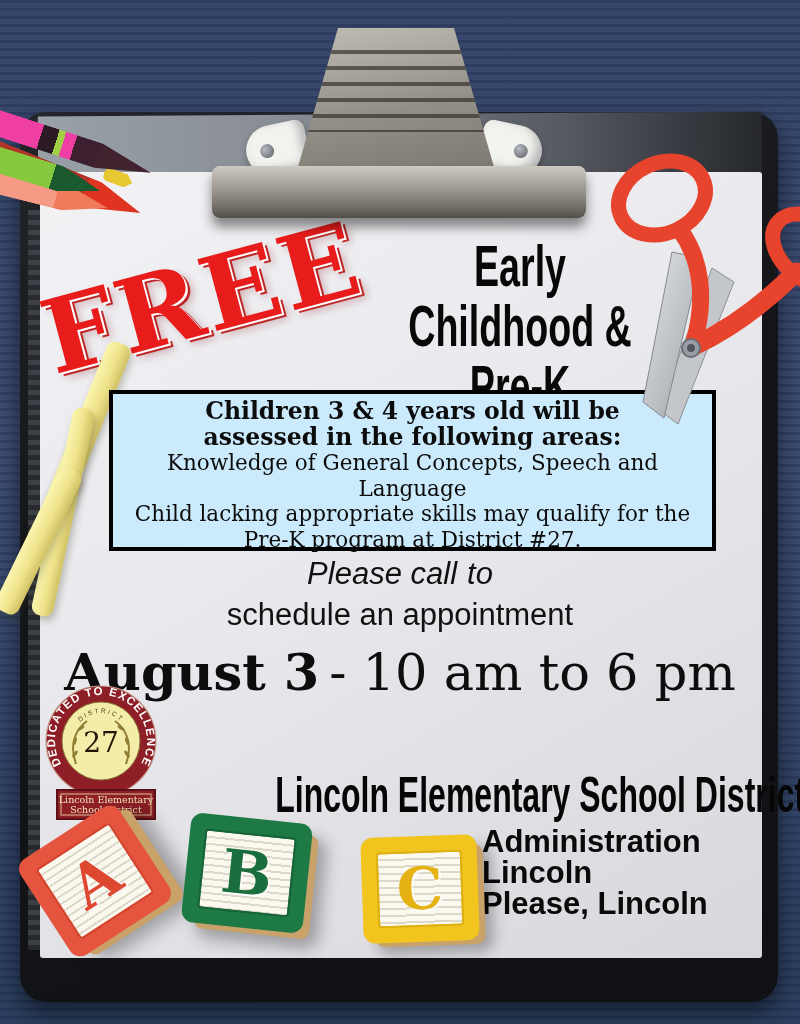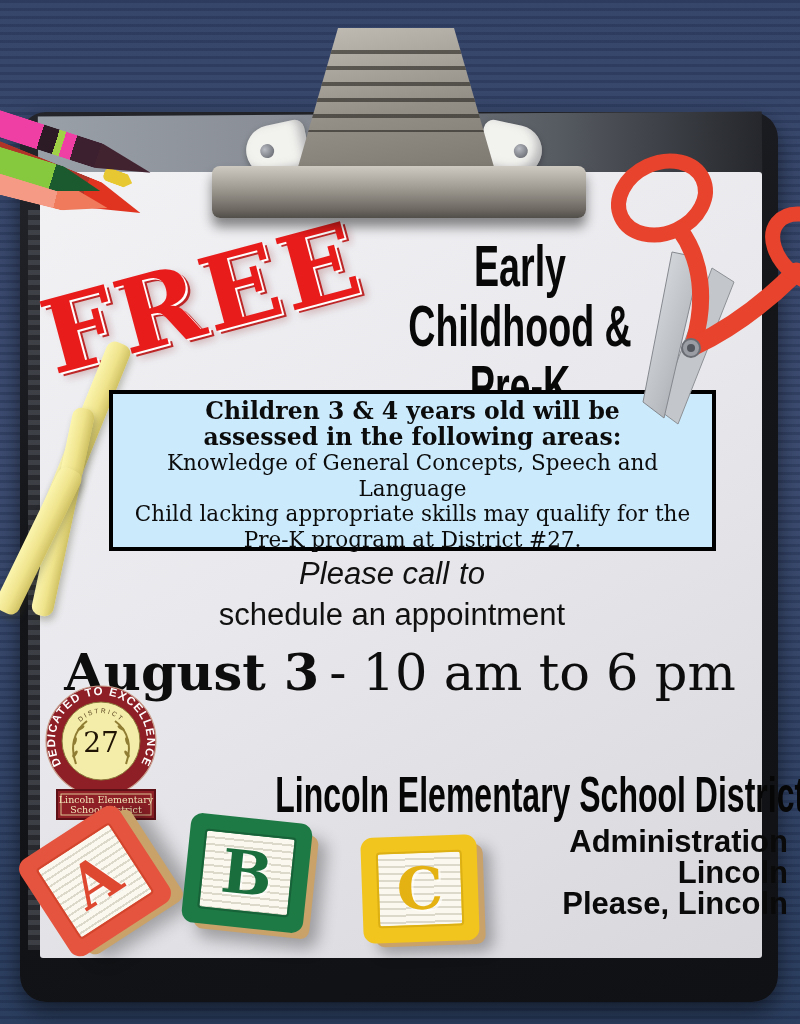--- a/index.html
+++ b/index.html
@@ -36,37 +36,37 @@
   .chalk2{left:52px;top:406px;width:22px;height:212px;transform:rotate(12deg);}
   .chalk3{left:26px;top:462px;width:25px;height:158px;transform:rotate(26deg);}
 
   
   .info-box{position:absolute;left:109px;top:390px;width:599px;height:149px;border:4px solid #000;
     background:#cbeafc;text-align:center;font-family:"DejaVu Serif",serif;color:#0c0c0c;padding-top:4px;}
   .info-bold{font-weight:bold;font-size:23.5px;line-height:26px;}
   .info-body{font-size:21.5px;line-height:25.5px;}
 
   
-  .call{position:absolute;left:52px;top:556px;width:680px;text-align:center;color:#111;}
+  .call{position:absolute;left:60px;top:556px;width:680px;text-align:center;color:#111;}
   .call-line1{display:flex;justify-content:center;align-items:baseline;gap:10px;}
   .call-it{font-style:italic;font-size:31px;}
   .call-phone{font-weight:bold;font-size:42px;color:#e6231d;letter-spacing:1px;}
   .call-line2{font-size:31px;margin-top:5px;}
 
   
   .sched{position:absolute;left:60px;top:642px;width:680px;text-align:center;
     font-family:"DejaVu Serif",serif;font-size:51px;color:#0d0d0d;}
   .sched b{font-weight:bold;margin-right:10px;}
 
   
   .district{position:absolute;left:160px;top:766px;width:640px;text-align:center;color:#060606;
     font-weight:700;font-size:50px;transform:scaleX(.64);white-space:nowrap;}
 
   
-  .address{position:absolute;left:482px;top:826px;width:306px;text-align:right;color:#0a0a0a;
+  .address{position:absolute;left:482px;top:826px;width:306px;text-align:left;color:#0a0a0a;
     font-weight:700;font-size:31px;line-height:31px;}
 
   
   .block{position:absolute;border-radius:12px;display:flex;}
   .block-face{flex:1;margin:15px;border-radius:4px;display:flex;align-items:center;justify-content:center;
     background:repeating-linear-gradient(180deg,#fbf9ef 0 5px,#ddd9ca 5px 7px);}
   .block-letter{font-family:"DejaVu Serif",serif;font-weight:bold;
     text-shadow:2px 2px 0 rgba(255,255,255,.65);}
   .block-a{left:36px;top:824px;width:118px;height:114px;background:#e5543e;transform:rotate(-33deg);
     box-shadow:12px 9px 0 -3px #c9a26a,20px 16px 18px rgba(0,0,0,.30);}

